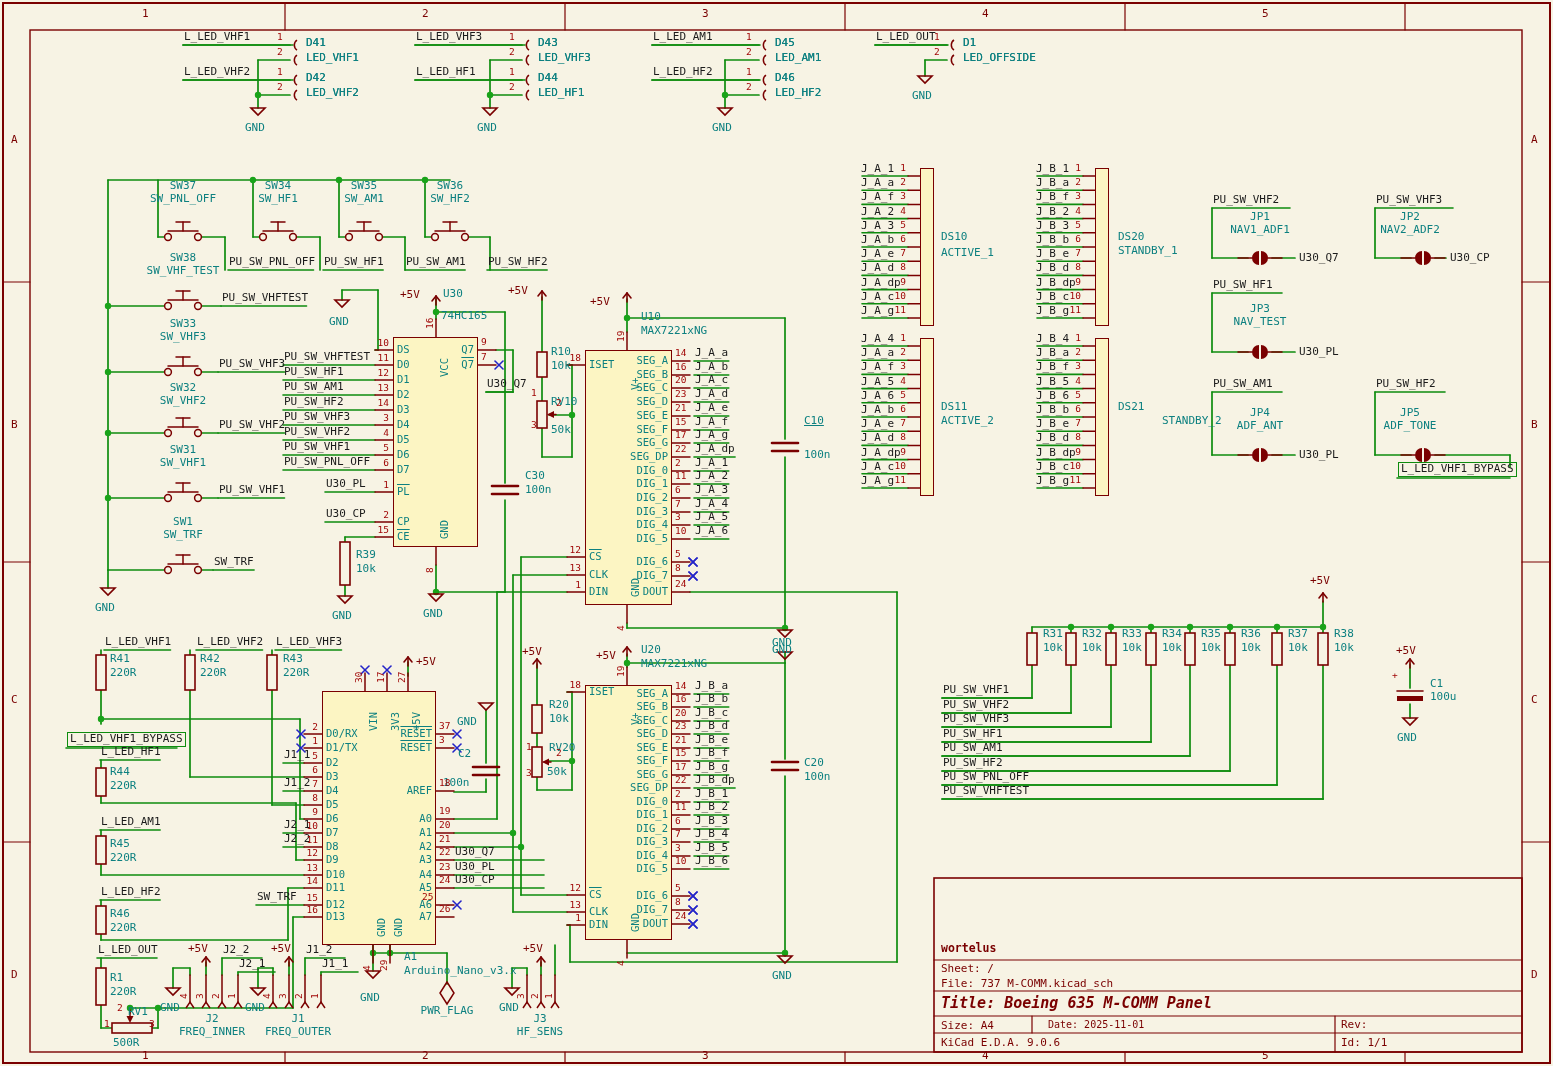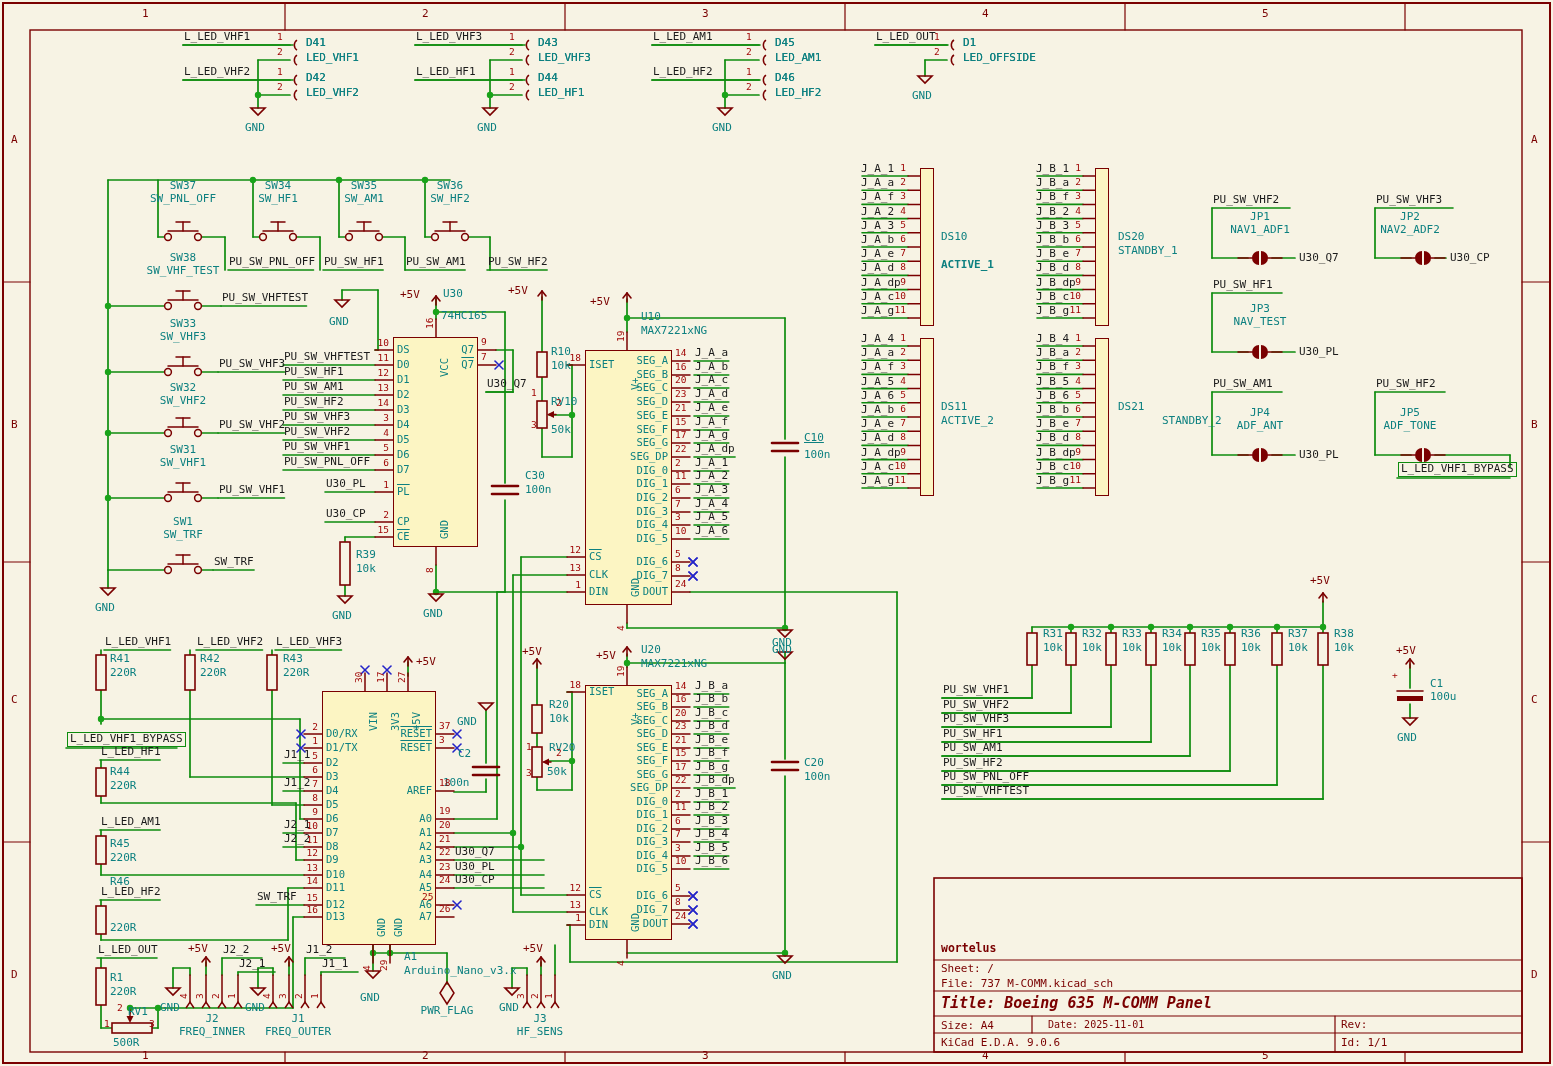--- a/index.html
+++ b/index.html
@@ -1029,39 +1029,39 @@
     <div class="t val" style="left: 551px; top: 346px;">R10</div>
     <div class="t val" style="left: 551px; top: 360px;">10k</div>
     <div class="t val" style="left: 551px; top: 396px;">RV10</div>
     <div class="t val" style="left: 551px; top: 424px;">50k</div>
     <div class="t val" style="left: 549px; top: 699px;">R20</div>
     <div class="t val" style="left: 549px; top: 713px;">10k</div>
     <div class="t val" style="left: 549px; top: 742px;">RV20</div>
     <div class="t val" style="left: 547px; top: 766px;">50k</div>
     <div class="t val" style="left: 525px; top: 470px;">C30</div>
     <div class="t val" style="left: 525px; top: 484px;">100n</div>
-    <div class="t val" style="left: 804px; top: 432px; text-decoration: underline;">C10</div>
+    <div class="t val" style="left: 804px; top: 415px; text-decoration: underline;">C10</div>
     <div class="t val" style="left: 804px; top: 449px;">100n</div>
     <div class="t val" style="left: 804px; top: 757px;">C20</div>
     <div class="t val" style="left: 804px; top: 771px;">100n</div>
     <div class="t val" style="left: 458px; top: 748px;">C2</div>
     <div class="t val" style="left: 443px; top: 777px;">100n</div>
     <div class="t val" style="left: 1430px; top: 678px;">C1</div>
     <div class="t val" style="left: 1430px; top: 691px;">100u</div>
     <div class="t val" style="left: 110px; top: 653px;">R41</div>
     <div class="t val" style="left: 110px; top: 667px;">220R</div>
     <div class="t val" style="left: 200px; top: 653px;">R42</div>
     <div class="t val" style="left: 200px; top: 667px;">220R</div>
     <div class="t val" style="left: 283px; top: 653px;">R43</div>
     <div class="t val" style="left: 283px; top: 667px;">220R</div>
     <div class="t val" style="left: 110px; top: 766px;">R44</div>
     <div class="t val" style="left: 110px; top: 780px;">220R</div>
     <div class="t val" style="left: 110px; top: 838px;">R45</div>
     <div class="t val" style="left: 110px; top: 852px;">220R</div>
-    <div class="t val" style="left: 110px; top: 876px;">R46</div>
+    <div class="t val" style="left: 110px; top: 908px;">R46</div>
     <div class="t val" style="left: 110px; top: 922px;">220R</div>
     <div class="t val" style="left: 110px; top: 972px;">R1</div>
     <div class="t val" style="left: 110px; top: 986px;">220R</div>
     <div class="t val" style="left: 128px; top: 1006px;">RV1</div>
     <div class="t val" style="left: 113px; top: 1037px;">500R</div>
     <div class="t val" style="left: 1043px; top: 628px;">R31</div>
     <div class="t val" style="left: 1043px; top: 642px;">10k</div>
     <div class="t val" style="left: 1082px; top: 628px;">R32</div>
     <div class="t val" style="left: 1082px; top: 642px;">10k</div>
     <div class="t val" style="left: 1122px; top: 628px; text-align: right;">R33</div>
@@ -1086,21 +1086,21 @@
     <div class="t val" style="left: 1260px; top: 420px; transform: translateX(-50%);">ADF_ANT</div>
     <div class="t val" style="left: 1410px; top: 407px; transform: translateX(-50%);">JP5</div>
     <div class="t val" style="left: 1410px; top: 420px; transform: translateX(-50%);">ADF_TONE</div>
     <div class="t val" style="left: 212px; top: 1013px; transform: translateX(-50%);">J2</div>
     <div class="t val" style="left: 212px; top: 1026px; transform: translateX(-50%);">FREQ_INNER</div>
     <div class="t val" style="left: 298px; top: 1013px; transform: translateX(-50%);">J1</div>
     <div class="t val" style="left: 298px; top: 1026px; transform: translateX(-50%);">FREQ_OUTER</div>
     <div class="t val" style="left: 540px; top: 1013px; transform: translateX(-50%);">J3</div>
     <div class="t val" style="left: 540px; top: 1026px; transform: translateX(-50%);">HF_SENS</div>
     <div class="t val" style="left: 941px; top: 231px;">DS10</div>
-    <div class="t val" style="left: 941px; top: 259px; font-weight: bold;">ACTIVE_1</div>
+    <div class="t val" style="left: 941px; top: 247px;">ACTIVE_1</div>
     <div class="t val" style="left: 1118px; top: 231px;">DS20</div>
     <div class="t val" style="left: 1118px; top: 245px;">STANDBY_1</div>
     <div class="t val" style="left: 941px; top: 401px;">DS11</div>
     <div class="t val" style="left: 941px; top: 415px;">ACTIVE_2</div>
     <div class="t val" style="left: 1118px; top: 401px;">DS21</div>
     <div class="t val" style="left: 1162px; top: 415px;">STANDBY_2</div>
     <div class="t val" style="left: 447px; top: 1005px; transform: translateX(-50%);">PWR_FLAG</div>
     <div class="t pn" style="left: 531px; top: 388px;">1</div>
     <div class="t pn" style="left: 531px; top: 420px;">3</div>
     <div class="t pn" style="left: 556px; top: 398px;">2</div>

